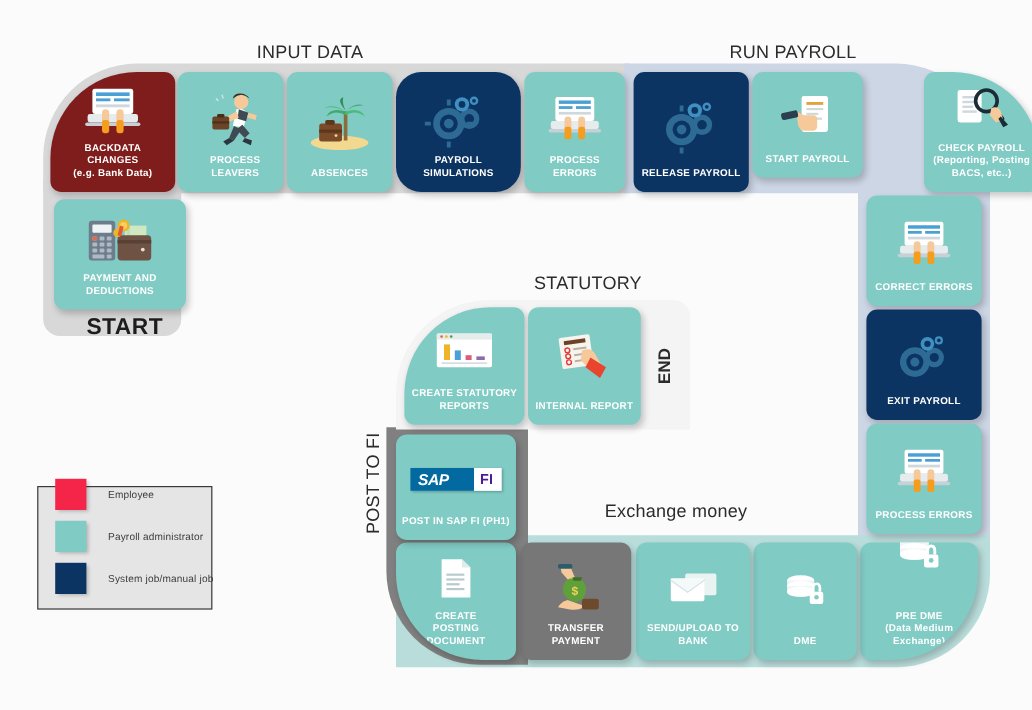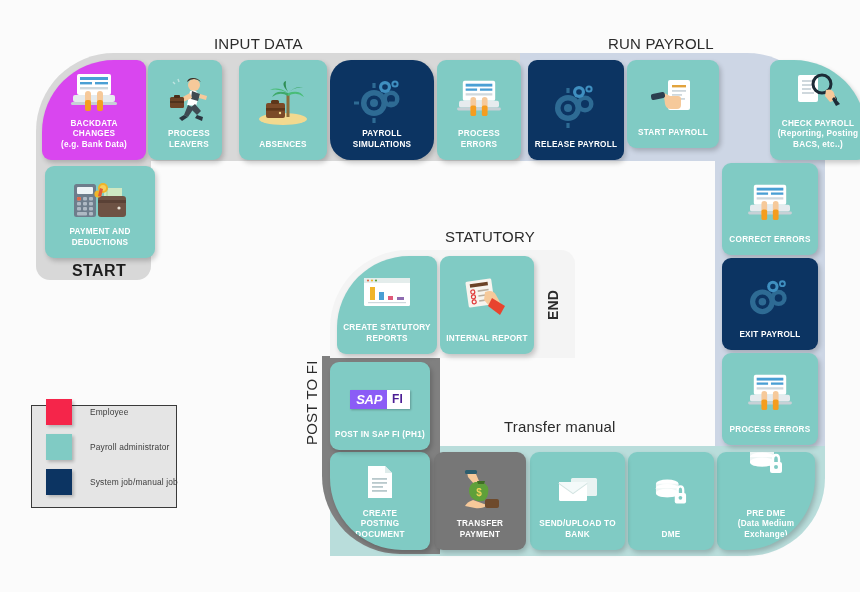--- a/index.html
+++ b/index.html
@@ -56,21 +56,21 @@
     font-weight: bold;
     font-size: 8.2px;
     line-height: 1.32;
     letter-spacing: .25px;
     text-transform: none;
     width: 100%;
     word-wrap: break-word;
   }
   .t-teal  { background: #80cbc4; }
   .t-navy  { background: #0c3462; }
-  .t-red   { background: #d946ef; }
+  .t-red   { background: #7f1d1d; }
   .t-gray  { background: #777777; }
 
   
   .c-tl { border-top-left-radius: 72px; }
   .c-tr { border-top-right-radius: 72px; }
   .c-bl { border-bottom-left-radius: 72px; }
   .c-br { border-bottom-right-radius: 72px; gap: 40px; }
 
   
   #legend {
@@ -94,33 +94,33 @@
     font-size: 8.4px;
     color: #3d3d3d;
     letter-spacing: .15px;
     white-space: nowrap;
   }
 
   
   #start-cap {
     position: absolute;
     font-weight: bold;
-    font-size: 16px;
+    font-size: 19px;
     color: #1d1d1d;
     letter-spacing: .4px;
   }
 
   
   .sapfi {
     display: flex; align-items: stretch;
     box-shadow: 1px 1px 2px rgba(0,0,0,.25);
   }
   .sapfi .blue {
-    background: #8b5cf6; color: #fff; font-weight: bold;
-    font-size: 13px; padding: 2px 5px 2px 6px;
+    background: #0369a1; color: #fff; font-weight: bold;
+    font-size: 13px; padding: 2px 21px 2px 6px;
     letter-spacing: -.3px; font-style: italic;
     display: flex; align-items: center;
   }
   .sapfi .white {
     background: #ffffff; color: #4c1d95; font-weight: bold;
     font-size: 12px; padding: 2px 7px 2px 5px;
     display: flex; align-items: center;
   }
   svg { display: block; overflow: visible; }
 </style>
@@ -146,21 +146,21 @@
               border-bottom-left-radius:78px;"></div>
 
   <div class="track" style="left:330px; top:250px; width:245px; height:108px; background:#f4f4f4;
               border-top-left-radius:78px; border-top-right-radius:14px;"></div>
 
   <div class="sec-label" style="left:214px; top:35px;">INPUT DATA</div>
   <div class="sec-label" style="left:608px; top:35px;">RUN PAYROLL</div>
   <div class="sec-label" style="left:445px; top:228px;">STATUTORY</div>
   <div class="sec-label bold vert-ccw" style="left:545px; top:320px;">END</div>
   <div class="sec-label vert-ccw" style="left:303px; top:445px;">POST TO FI</div>
-  <div class="sec-label" style="left:504px; top:418px;">Transfer manual</div>
+  <div class="sec-label" style="left:504px; top:418px;">Exchange money</div>
 
   <div id="start-cap" style="left:72px; top:262px;">START</div>
 
   <div class="tile t-red c-tl" style="left:42px; top:60px; width:104px; height:100px;">
     <span class="ico">
       <svg width="50" height="42" viewBox="0 0 50 42">
         <rect x="8" y="3" width="34" height="21" rx="2" fill="#fff"></rect>
         <rect x="11" y="6" width="28" height="3" fill="#4a9fd4"></rect>
         <rect x="11" y="11" width="12" height="2.4" fill="#4a9fd4"></rect>
         <rect x="26" y="11" width="13" height="2.4" fill="#4a9fd4"></rect>
@@ -169,21 +169,21 @@
         <rect x="2" y="31" width="46" height="3" rx="1.5" fill="#c7d0d6"></rect>
         <rect x="16" y="20" width="6" height="16" rx="3" fill="#f6c99a"></rect>
         <rect x="28" y="20" width="6" height="16" rx="3" fill="#f6c99a"></rect>
         <rect x="16" y="29" width="6" height="11" rx="2" fill="#f59d1f"></rect>
         <rect x="28" y="29" width="6" height="11" rx="2" fill="#f59d1f"></rect>
       </svg>
     </span>
     <span class="cap">BACKDATA<br>CHANGES<br>(e.g. Bank Data)</span>
   </div>
 
-  <div class="tile t-teal" style="left:148px; top:60px; width:74px; height:100px;padding-left:12px;">
+  <div class="tile t-teal" style="left:148px; top:60px; width:88px; height:100px;padding-left:12px;">
     <span class="ico">
       <svg width="46" height="44" viewBox="0 0 46 44">
         <circle cx="28" cy="9" r="6" fill="#f6c99a"></circle>
         <path d="M21 6 q7 -6 14 0 q-3 -4 -8 -4 q-5 0 -6 4z" fill="#3c2a20"></path>
         <path d="M24 15 q7 -2 9 5 l-3 10 -9 -1z" fill="#ffffff"></path>
         <path d="M26 15 l8 3 -2 7 -7 -2z" fill="#3f4a52"></path>
         <path d="M22 29 l-4 10 4 2 6 -9z" fill="#3f4a52"></path>
         <path d="M29 28 l6 7 -4 4 -7 -7z" fill="#3f4a52"></path>
         <path d="M18 39 l-5 3 3 3 6 -4z" fill="#2b3640"></path>
         <path d="M31 39 l6 2 -1 4 -7 -3z" fill="#2b3640"></path>

